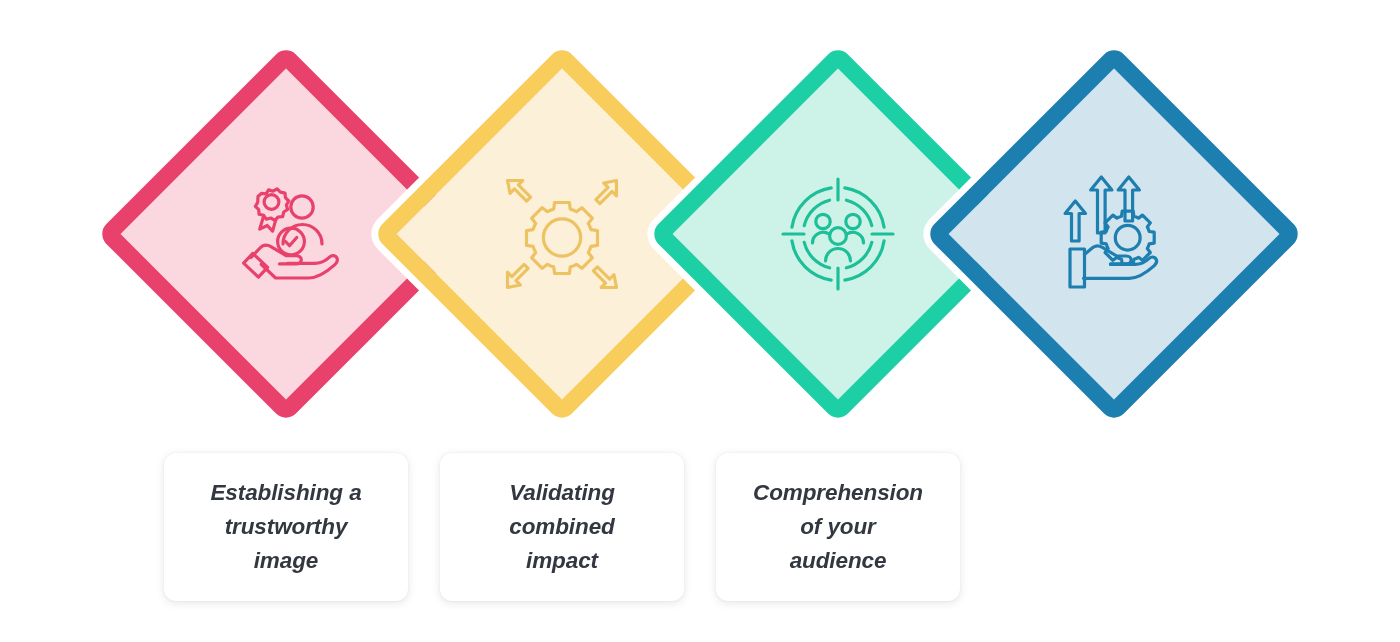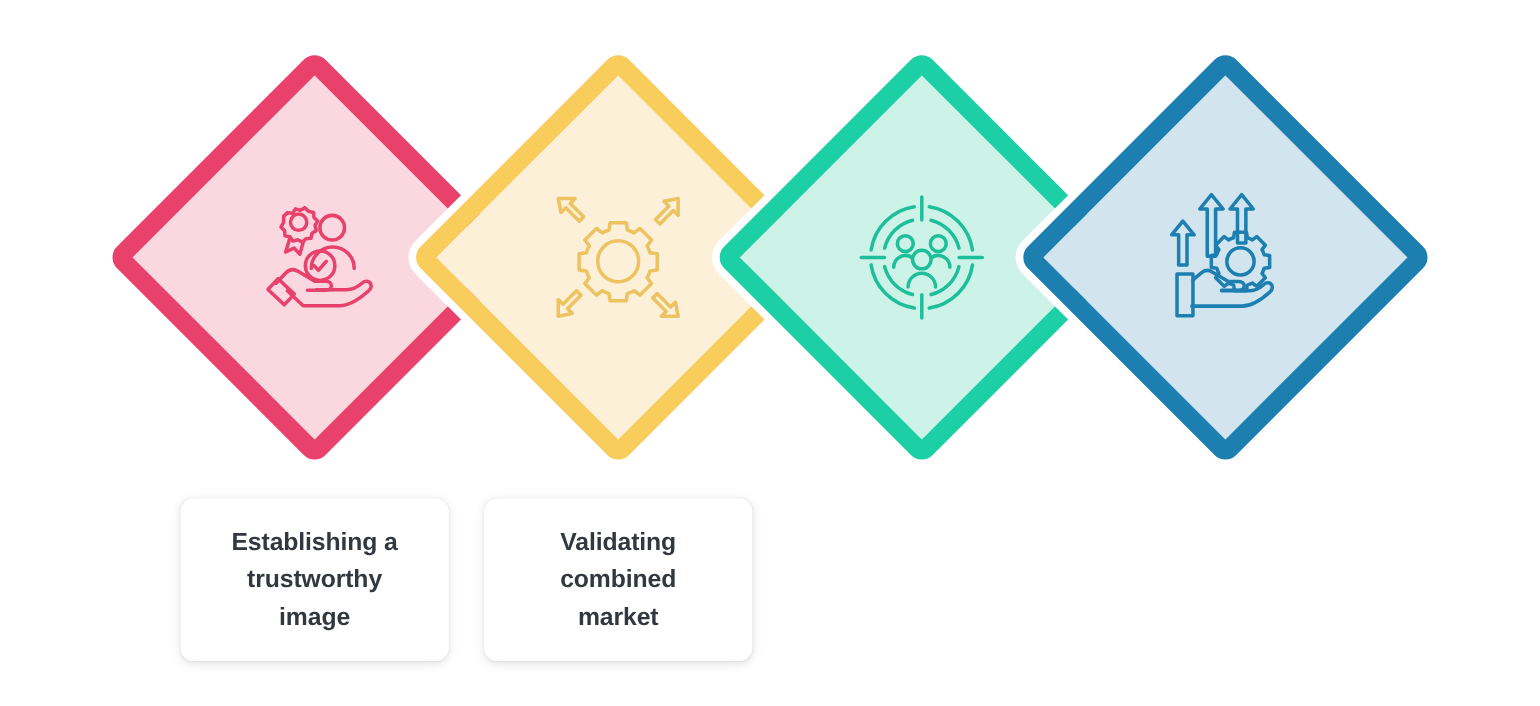--- a/index.html
+++ b/index.html
@@ -10,20 +10,21 @@
     width: 1400px;
     height: 642px;
     background: #ffffff;
     font-family: "Liberation Sans", sans-serif;
     overflow: hidden;
   }
   .stage {
     position: relative;
     width: 1196px;
     height: 642px;
+    font-style: italic;
   }
 
   
   .diamond-row {
     position: absolute;
     left: 0;
     top: 0;
     width: 1400px;
     height: 450px;
   }
@@ -193,17 +194,22 @@
 
   <div class="card-row">
     <div class="label-card">
       <div class="label-text">Establishing a
 trustworthy
 image</div>
     </div>
     <div class="label-card">
       <div class="label-text">Validating
 combined
-market</div>
+impact</div>
+    </div>
+    <div class="label-card">
+      <div class="label-text">Comprehension
+of your
+audience</div>
     </div>
   </div>
 
 </div>
 
 </body></html>

